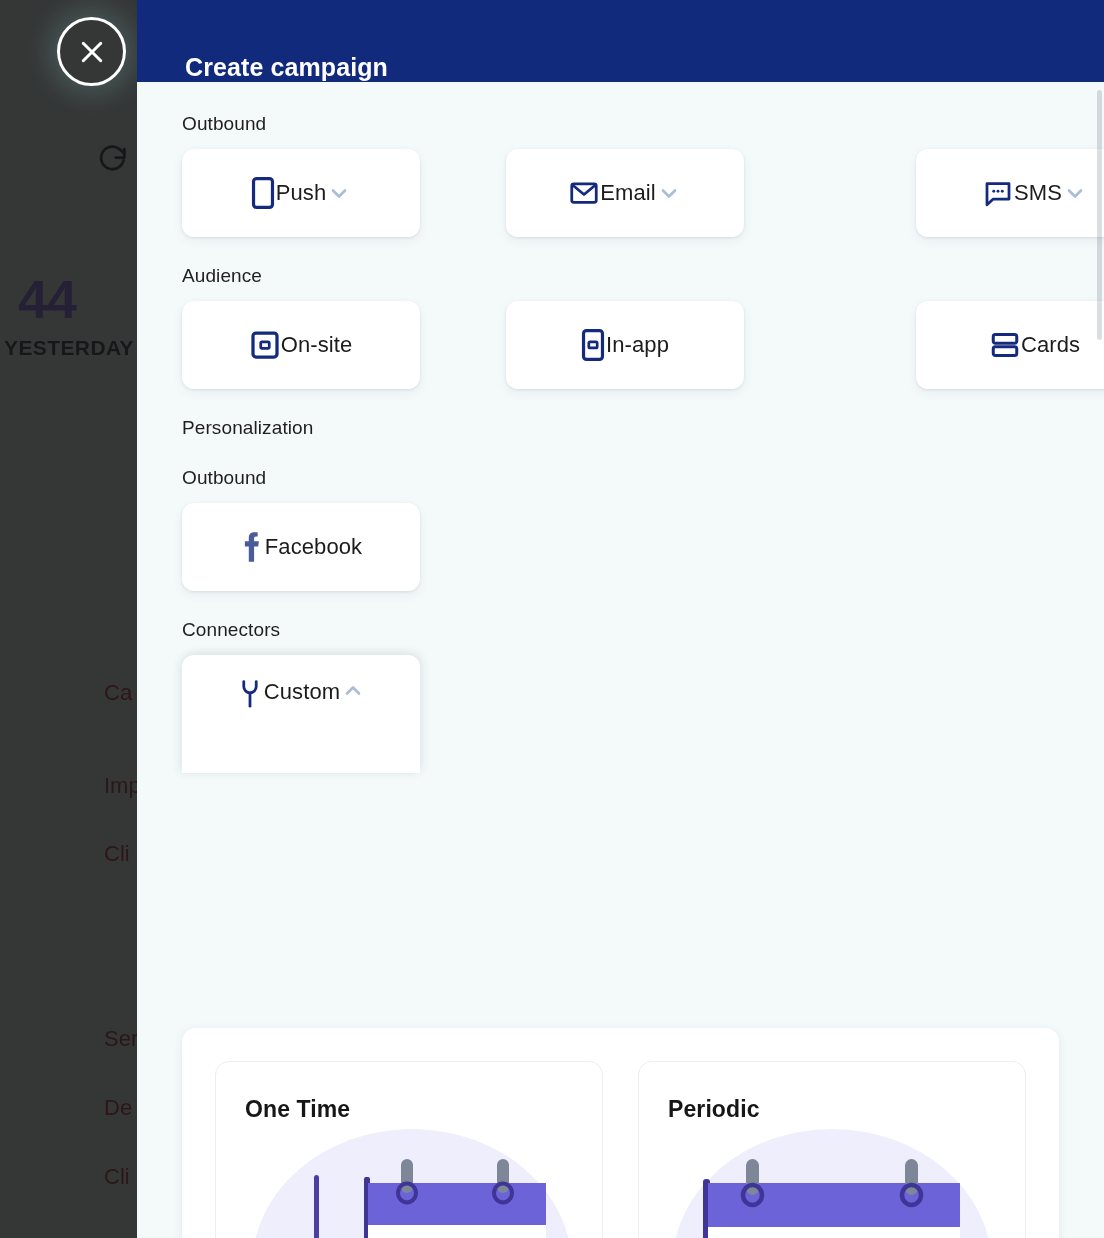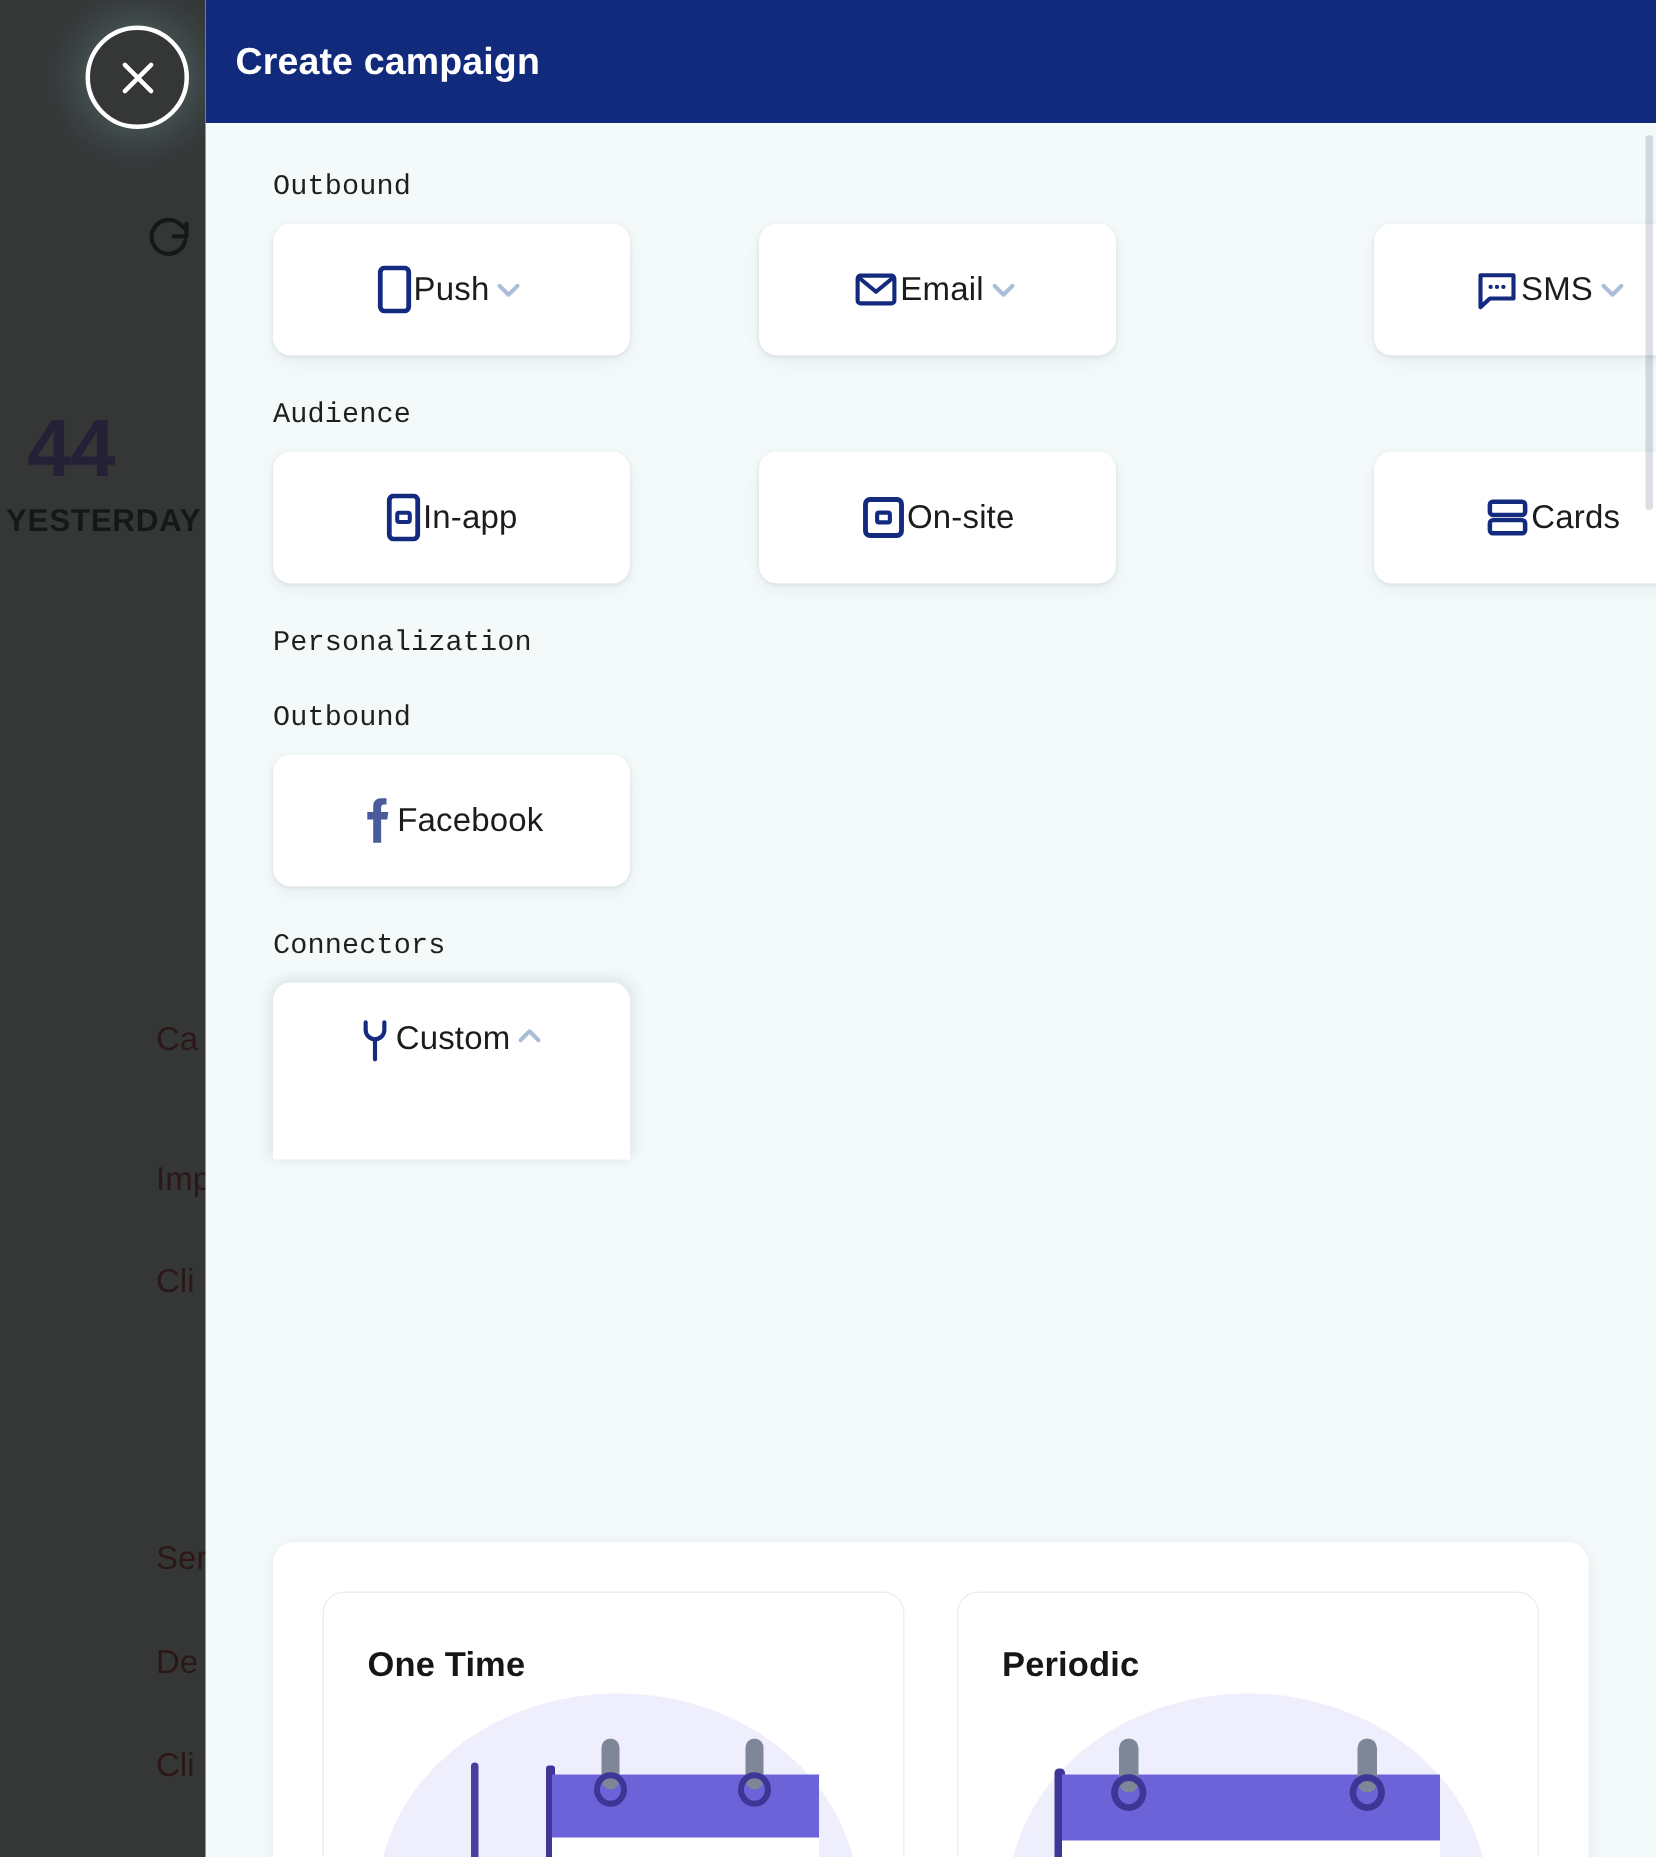--- a/index.html
+++ b/index.html
@@ -61,31 +61,31 @@
   }
   .close-btn svg { display:block; }
 
   
   .modal {
     position: absolute; left: 137px; top: 0; width: 967px; height: 1238px;
     background: #f4fafa; overflow: hidden;
   }
   .modal-header {
     height: 82px; background: #112a7c;
-    display: flex; align-items: center;
-    padding-left: 20px;
+    display: flex; align-items: flex-end;
+    padding-left: 48px;
   }
   .modal-title {
     color: #ffffff; font-size: 25px; font-weight: 700; letter-spacing: .1px;
   }
 
   .modal-body { position: relative; padding: 0 45px; }
 
   .section-label {
-    font-size: 19px; color: #1f1f1f; letter-spacing: .1px; font-family: Liberation Mono, monospace;
+    font-size: 19px; color: #1f1f1f; letter-spacing: .1px;
   }
   .sec-outbound        { margin-top: 31px; }
   .sec-inbound         { margin-top: 28px; }
   .sec-personalization { margin-top: 28px; }
   .sec-audience        { margin-top: 28px; }
   .sec-connectors      { margin-top: 28px; }
 
   .row {
     display: flex; gap: 0; margin-top: 14px;
   }
@@ -254,37 +254,37 @@
             </span>
           </div>
         </div>
       </div>
 
       <div class="section-label sec-inbound">Audience</div>
       <div class="row">
         <div class="slot">
           <div class="opt-card">
             <span class="ico">
+              <svg width="30" height="30" viewBox="0 0 24 24" fill="none" stroke="currentColor" stroke-width="2.6">
+                <rect x="2.4" y="2.4" width="19.2" height="19.2" rx="2.4"></rect>
+                <rect x="8.6" y="9.4" width="6.8" height="5.2" rx="1" stroke-width="2.2"></rect>
+              </svg>
+            </span>
+            <span class="lbl">On-site</span>
+          </div>
+        </div>
+        <div class="slot">
+          <div class="opt-card">
+            <span class="ico">
               <svg width="24" height="32" viewBox="0 0 18 26" fill="none" stroke="currentColor" stroke-width="2.6">
                 <rect x="1.3" y="1.3" width="15.4" height="23.4" rx="2.4"></rect>
                 <rect x="5.6" y="10.4" width="6.8" height="5" rx="1" stroke-width="2.2"></rect>
               </svg>
             </span>
             <span class="lbl">In-app</span>
-          </div>
-        </div>
-        <div class="slot">
-          <div class="opt-card">
-            <span class="ico">
-              <svg width="30" height="30" viewBox="0 0 24 24" fill="none" stroke="currentColor" stroke-width="2.6">
-                <rect x="2.4" y="2.4" width="19.2" height="19.2" rx="2.4"></rect>
-                <rect x="8.6" y="9.4" width="6.8" height="5.2" rx="1" stroke-width="2.2"></rect>
-              </svg>
-            </span>
-            <span class="lbl">On-site</span>
           </div>
         </div>
         <div class="slot right">
           <div class="opt-card">
             <span class="ico">
               <svg width="30" height="30" viewBox="0 0 24 24" fill="none" stroke="currentColor" stroke-width="2.4">
                 <rect x="2.6" y="3.6" width="18.8" height="7.0" rx="1.6"></rect>
                 <rect x="2.6" y="13.4" width="18.8" height="7.0" rx="1.6"></rect>
               </svg>
             </span>

